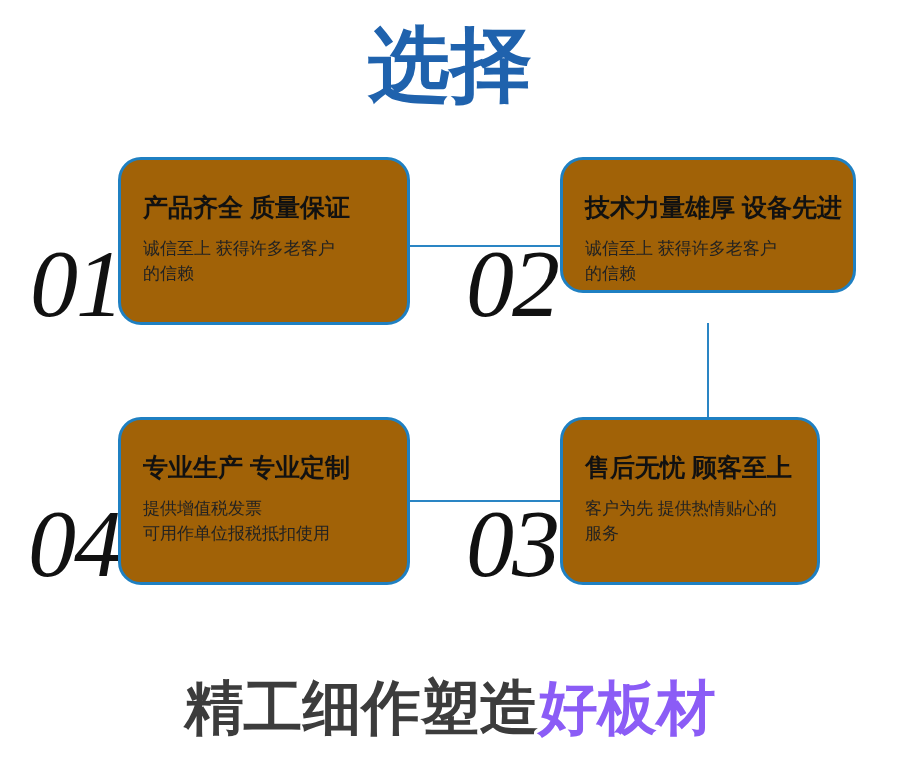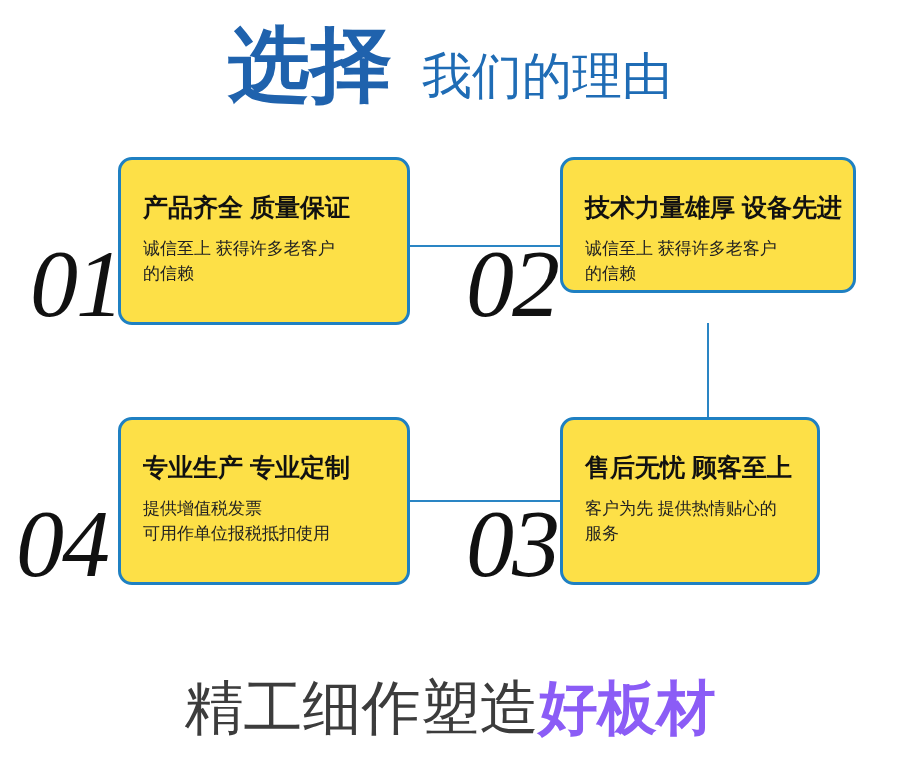--- a/index.html
+++ b/index.html
@@ -52,23 +52,23 @@
   .conn-v { width: 2px; }
 
   #conn-01-02 { left: 410px; top: 245px; width: 152px; }
   #conn-02-03 { left: 707px; top: 323px; height: 96px; }
   #conn-04-03 { left: 410px; top: 500px; width: 152px; }
 
   
   .card {
     position: absolute;
     box-sizing: border-box;
-    background: #fde047;
+    background: #a16207;
     border: 3px solid #1f80c2;
-    border-radius: 14px;
+    border-radius: 23px;
     padding: 34px 22px 0 22px;
   }
   #card-01 { left: 118px; top: 157px; width: 292px; height: 168px; }
   #card-02 { left: 560px; top: 157px; width: 296px; height: 136px; }
   #card-04 { left: 118px; top: 417px; width: 292px; height: 168px; }
   #card-03 { left: 560px; top: 417px; width: 260px; height: 168px; }
 
   .card-title {
     font-size: 25px;
     font-weight: 700;
@@ -92,53 +92,52 @@
     font-family: "Liberation Serif", "DejaVu Serif", serif;
     font-style: italic;
     font-weight: 400;
     font-size: 96px;
     color: #111111;
     line-height: 1;
     letter-spacing: -2px;
   }
   #num-01 { left: 30px;  top: 236px; }
   #num-02 { left: 466px; top: 236px; }
-  #num-04 { left: 16px;  top: 496px; }
+  #num-04 { left: 28px;  top: 496px; }
   #num-03 { left: 466px; top: 496px; }
 
   
   #footer {
     position: absolute;
     left: 0;
     top: 668px;
     width: 900px;
     height: 80px;
     display: flex;
     align-items: center;
     justify-content: center;
   }
   #footer-dark {
     font-size: 59px;
-    font-weight: 400;
+    font-weight: 700;
     color: #3c3c3c;
     line-height: 1;
   }
   #footer-accent {
     font-size: 59px;
     font-weight: 700;
     color: #8b5cf6;
     line-height: 1;
   }
 </style>
 </head>
 <body>
 
 <div id="header">
   <span id="header-strong">选择</span>
-  <span id="header-light">我们的理由</span>
 </div>
 
 <div class="connector conn-h" id="conn-01-02"></div>
 <div class="connector conn-v" id="conn-02-03"></div>
 <div class="connector conn-h" id="conn-04-03"></div>
 
 <div class="card-number" id="num-01">01</div>
 <div class="card" id="card-01">
   <div class="card-title">产品齐全 质量保证</div>
   <div class="card-body">

